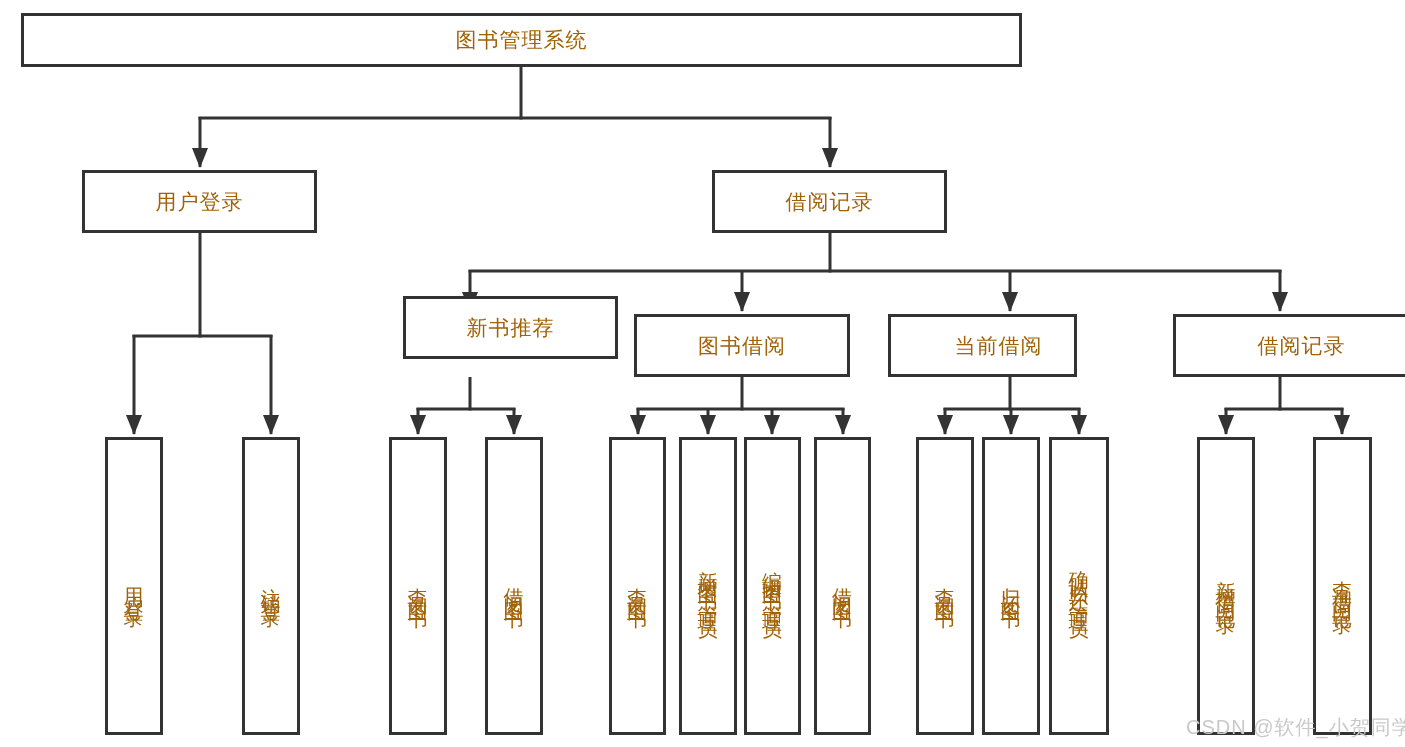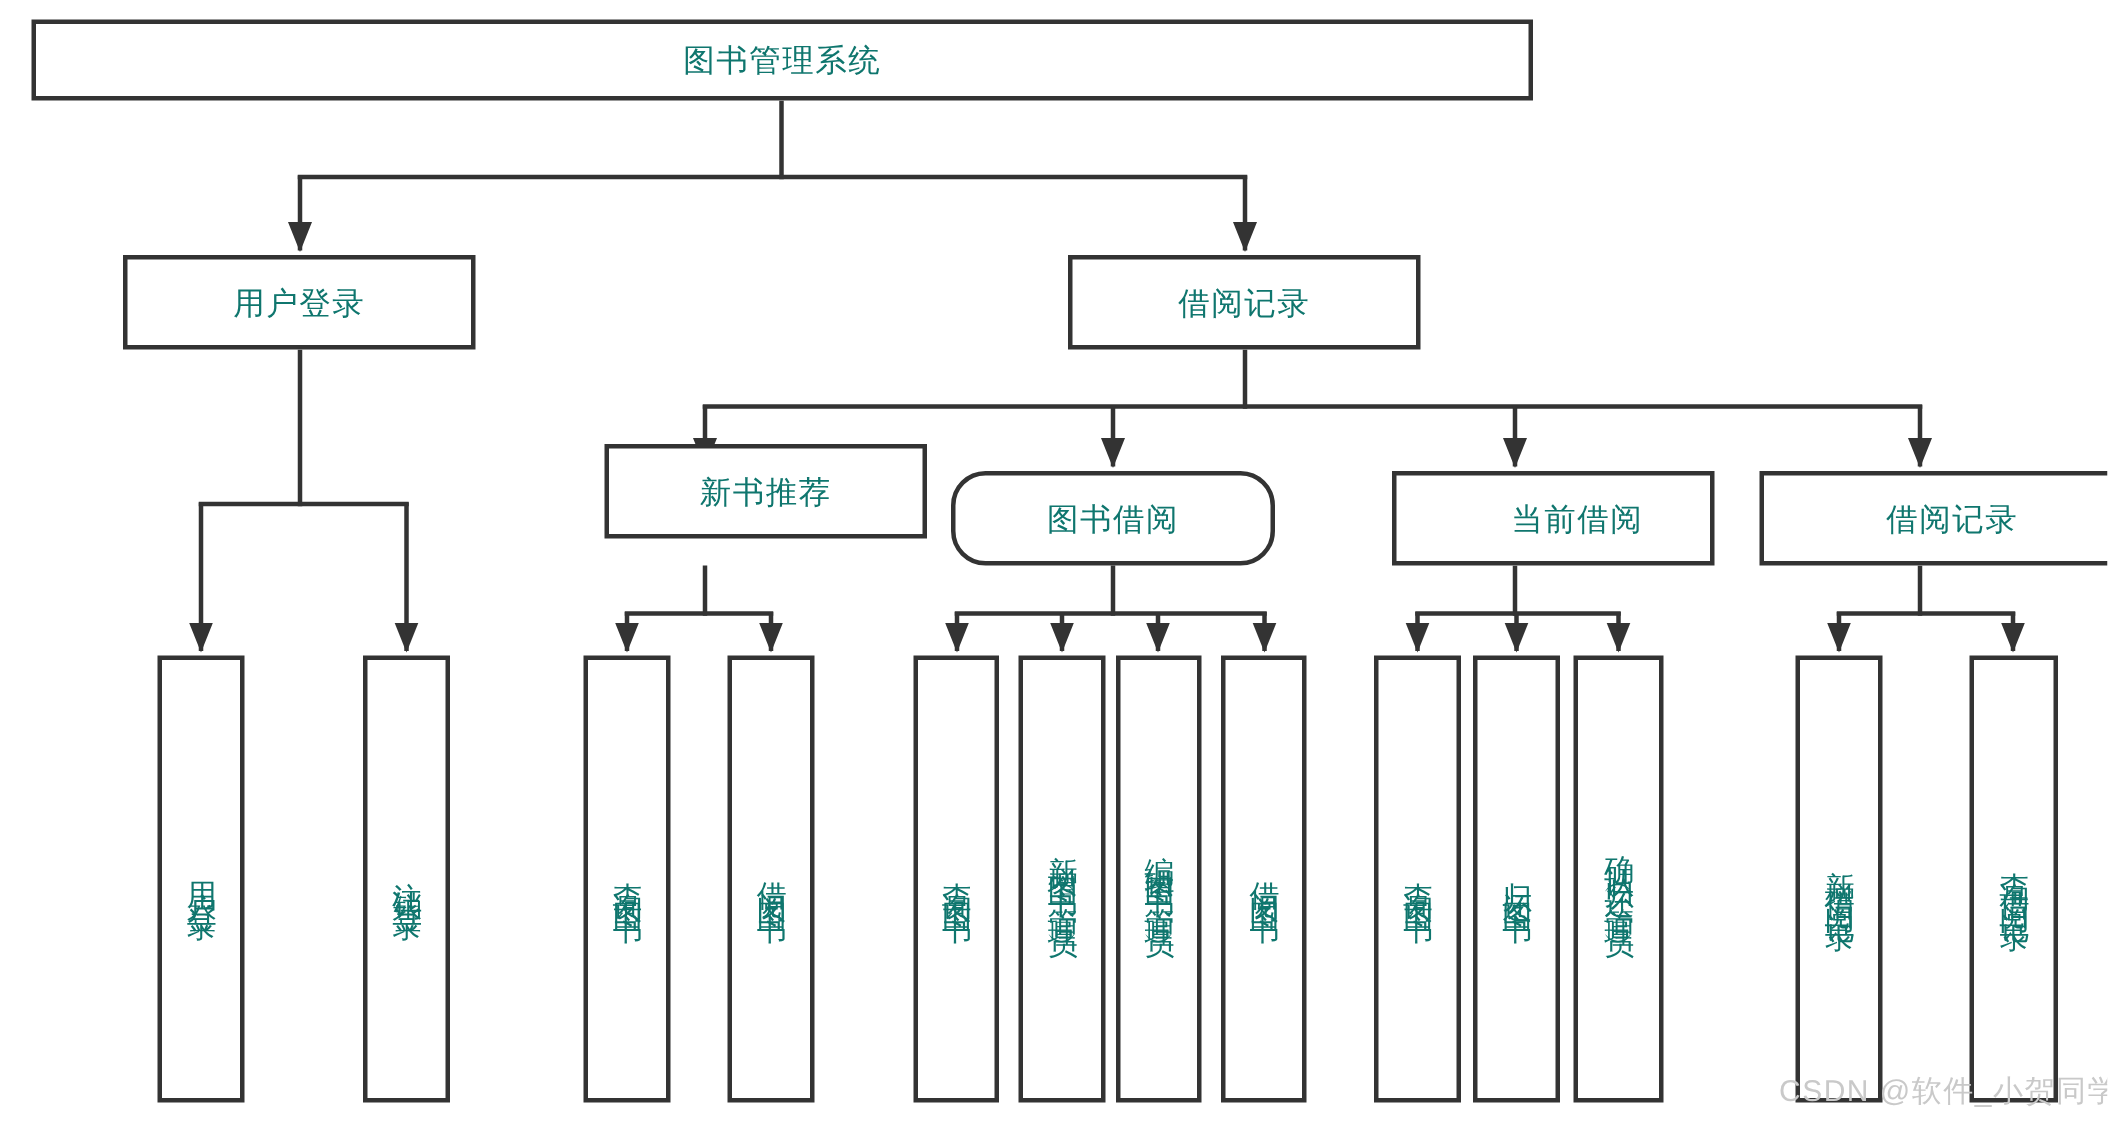--- a/index.html
+++ b/index.html
@@ -24,21 +24,21 @@
     pointer-events: none;
   }
   .node {
     position: absolute;
     box-sizing: border-box;
     border: 3px solid #333333;
     background: #ffffff;
     display: flex;
     align-items: center;
     justify-content: center;
-    color: #0f766e;
+    color: #a16207;
     z-index: 2;
   }
   .node.h {
     font-size: 21px;
     letter-spacing: 1px;
   }
   .node.v {
     writing-mode: vertical-rl;
     text-orientation: mixed;
     font-size: 20px;
@@ -112,22 +112,22 @@
       <line x1="1342" y1="408" x2="1342" y2="434" marker-end="url(#arrow)"></line>
     </g>
   </svg>
 
   <div class="node h" style="left:21px; top:13px; width:1001px; height:54px;">图书管理系统</div>
 
   <div class="node h" style="left:82px; top:170px; width:235px; height:63px;">用户登录</div>
   <div class="node h" style="left:712px; top:170px; width:235px; height:63px;">借阅记录</div>
 
   <div class="node h" style="left:363px; top:296px; width:215px; height:63px;margin-left:40px;">新书推荐</div>
-  <div class="node h" style="left:634px; top:314px; width:216px; height:63px;border-radius:23px;">图书借阅</div>
-  <div class="node h" style="left:928px; top:314px; width:215px; height:63px;padding-left:32px;">当前借阅</div>
+  <div class="node h" style="left:634px; top:314px; width:216px; height:63px;">图书借阅</div>
+  <div class="node h" style="left:888px; top:314px; width:189px; height:63px;padding-left:32px;">当前借阅</div>
   <div class="node h" style="left:1173px; top:314px; width:257px; height:63px;">借阅记录</div>
 
   <div class="node v" style="left:105px; top:437px; width:58px; height:298px;">用户登录</div>
   <div class="node v" style="left:242px; top:437px; width:58px; height:298px;">注销登录</div>
 
   <div class="node v" style="left:389px; top:437px; width:58px; height:298px;">查询图书</div>
   <div class="node v" style="left:485px; top:437px; width:58px; height:298px;">借阅图书</div>
 
   <div class="node v" style="left:609px; top:437px; width:57px; height:298px;">查询图书</div>
   <div class="node v" style="left:679px; top:437px; width:58px; height:298px;">新增图书（管理员）</div>

